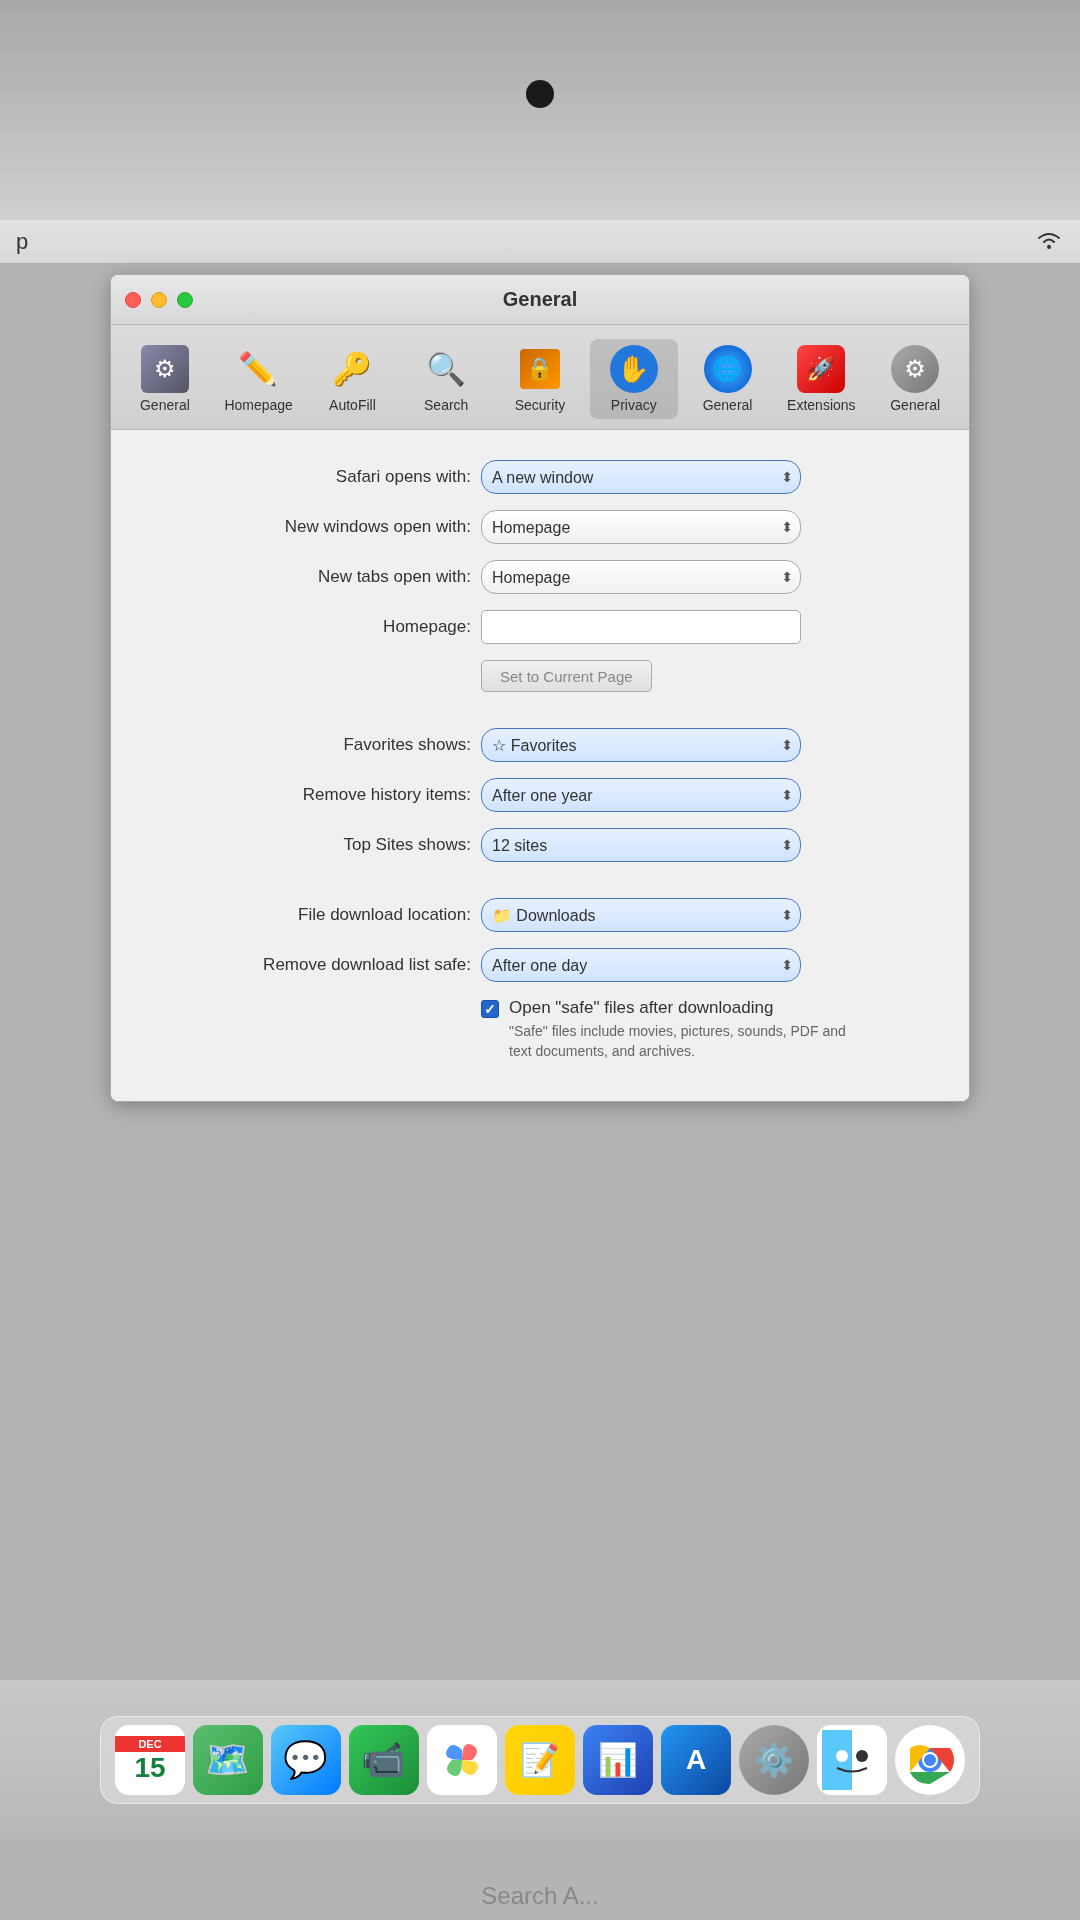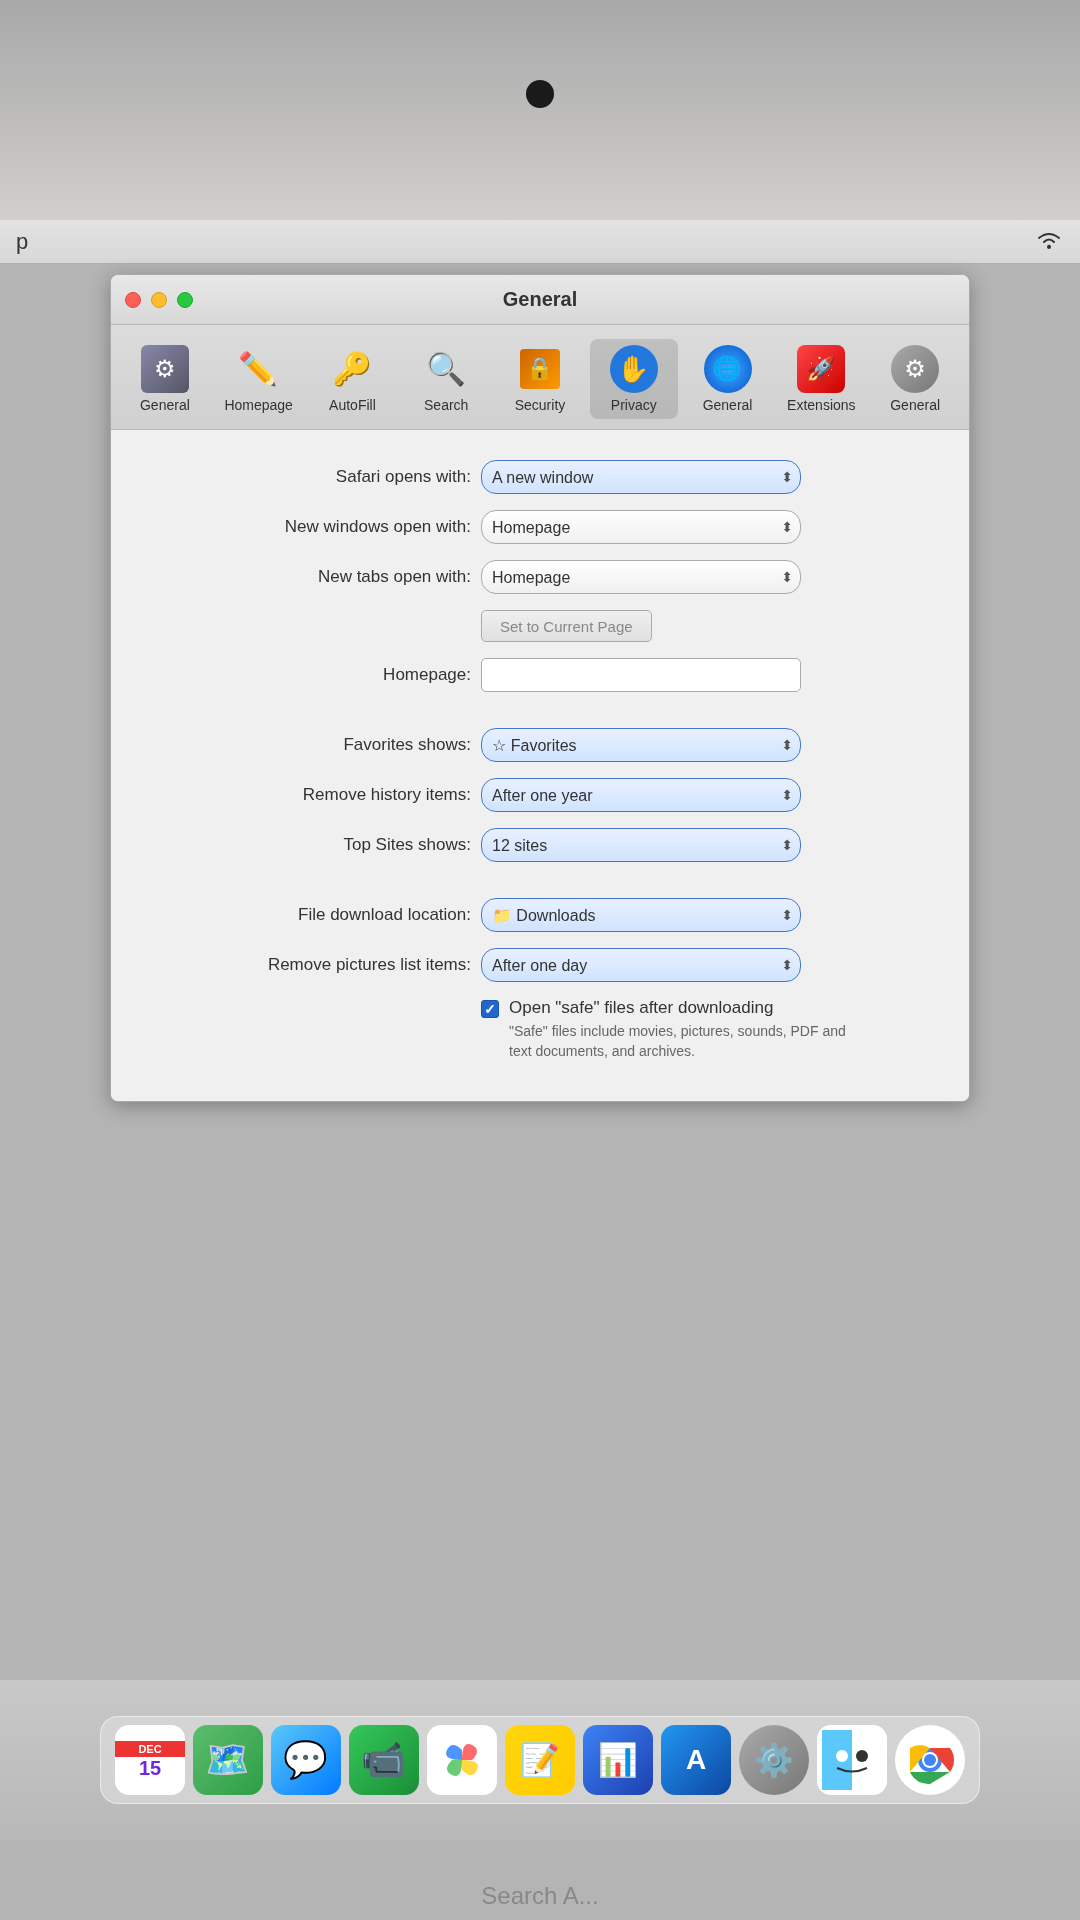--- a/index.html
+++ b/index.html
@@ -495,30 +495,30 @@
             <div class="select-wrap">
               <select class="mac-select">
                 <option>Homepage</option>
                 <option>Empty Page</option>
               </select>
             </div>
           </div>
         </div>
 
         <div class="pref-row">
+          <div class="pref-label">Homepage:</div>
+          <div class="pref-control">
+            <input class="mac-input" type="text" value="" style="">
+          </div>
+        </div>
+
+        <div class="pref-row">
           <div class="pref-label"></div>
           <div class="pref-control">
             <button class="mac-button">Set to Current Page</button>
-          </div>
-        </div>
-
-        <div class="pref-row">
-          <div class="pref-label">Homepage:</div>
-          <div class="pref-control">
-            <input class="mac-input" type="text" value="" style="">
           </div>
         </div>
 
         <div class="separator"></div>
 
         <div class="pref-row">
           <div class="pref-label">Favorites shows:</div>
           <div class="pref-control">
             <div class="select-wrap">
               <select class="mac-select select-active">
@@ -566,21 +566,21 @@
               <select class="mac-select select-active">
                 <option>📁 Downloads</option>
                 <option>Desktop</option>
                 <option>Other...</option>
               </select>
             </div>
           </div>
         </div>
 
         <div class="pref-row">
-          <div class="pref-label">Remove pictures list items:</div>
+          <div class="pref-label">Remove download list safe:</div>
           <div class="pref-control">
             <div class="select-wrap">
               <select class="mac-select select-active">
                 <option>After one day</option>
                 <option>Upon successful download</option>
                 <option>Manually</option>
               </select>
             </div>
           </div>
         </div>
@@ -597,21 +597,21 @@
     </div>
   </div>
 
   <div style="height: 280px; background: #b4b4b4;"></div>
 
   <div class="dock-area">
     <div class="dock">
 
       <div class="dock-item dock-calendar" style="display:flex;flex-direction:column;align-items:center;justify-content:center;background:white;border-radius:14px;overflow:hidden;padding:0;">
         <div style="background:#e33;width:100%;text-align:center;font-size:11px;color:white;padding:2px 0;font-weight:600;">DEC</div>
-        <div style="font-size:20px;font-weight:bold;color:#6d28d9;">15</div>
+        <div style="font-size:28px;font-weight:bold;color:#15803d;">15</div>
       </div>
 
       <div class="dock-item dock-maps">🗺️</div>
 
       <div class="dock-item dock-messages" style="background:linear-gradient(135deg,#5ac8fa,#007aff);">
         <span style="font-size:36px;">💬</span>
       </div>
 
       <div class="dock-item dock-facetime" style="background:linear-gradient(135deg,#34c759,#1a8e38);">
         <span style="font-size:36px;">📹</span>

